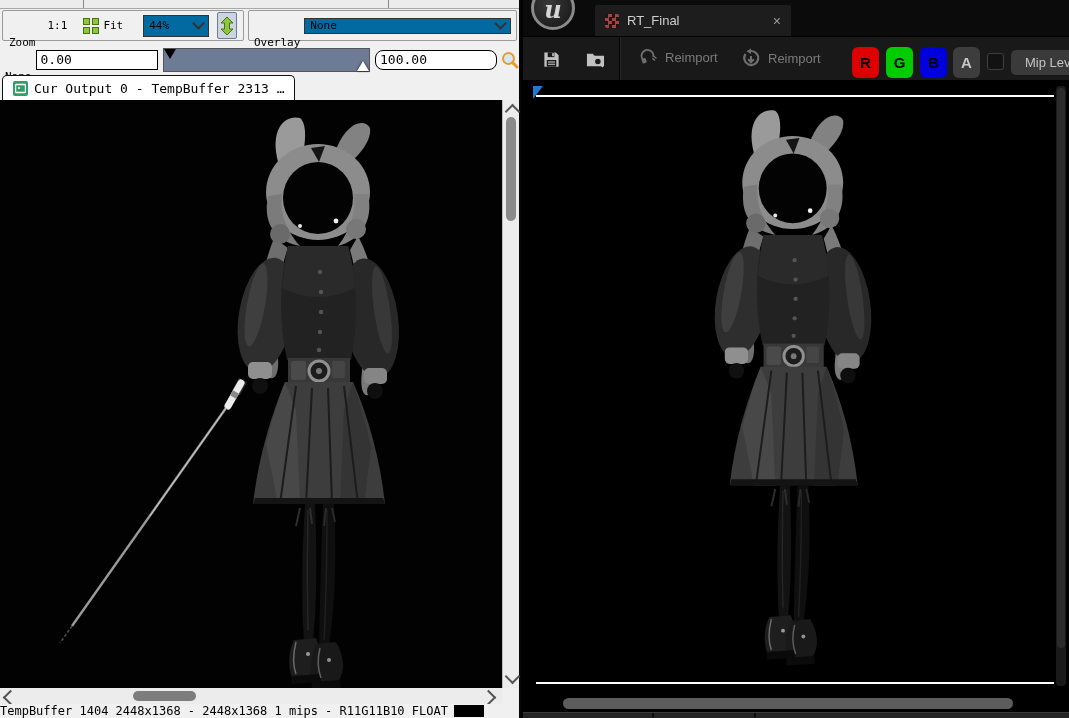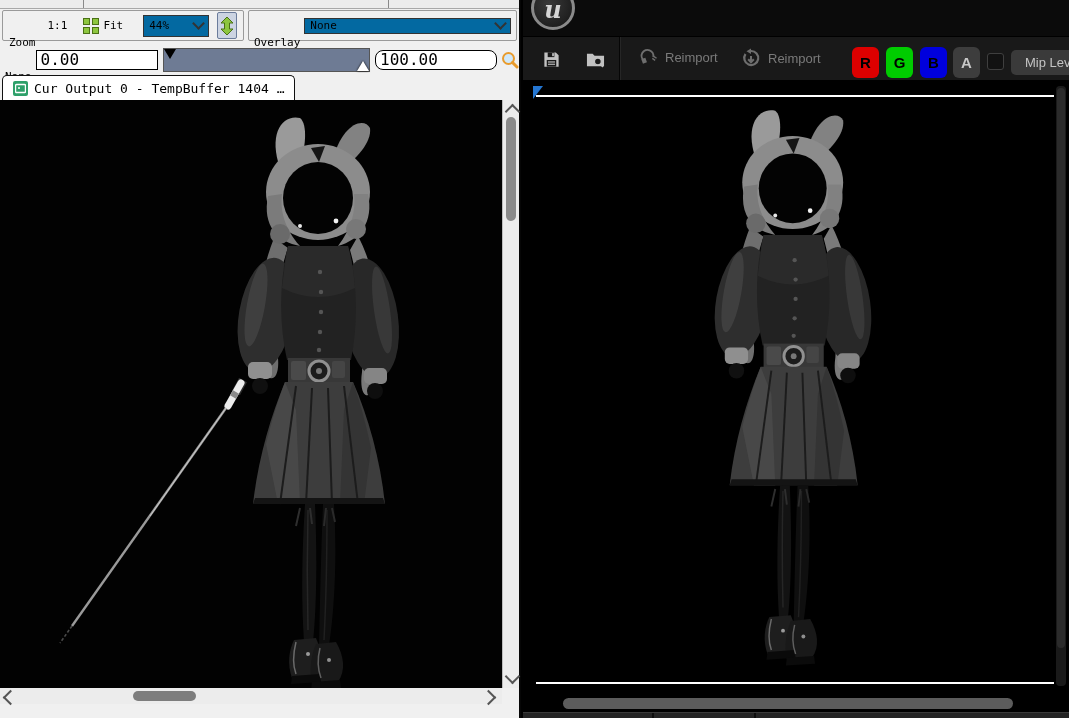--- a/index.html
+++ b/index.html
@@ -18,21 +18,21 @@
   .fit-grid{display:grid;grid-template-columns:7px 7px;grid-template-rows:7px 7px;gap:2px;}
   .fit-grid span{background:#8dc63f;border:1px solid #4a7016;box-sizing:border-box;}
   .rd-combo{height:22px;background:#0369a1;border:1px solid #333;display:flex;align-items:center;
             justify-content:space-between;padding:0 5px;font-size:11px;box-sizing:border-box;}
   .chev{width:7px;height:7px;border-right:2px solid #333;border-bottom:2px solid #333;
         transform:rotate(45deg);margin-top:-4px;flex:none;}
   .rd-arrowbtn{width:22px;height:27px;background:#ccd4e2;border:1px solid #6b7c9b;border-radius:2px;
                display:flex;align-items:center;justify-content:center;box-sizing:border-box;}
   .rd-rangerow{position:absolute;left:0;top:44px;width:519px;height:31px;display:flex;align-items:center;}
   .rd-input{height:20px;background:#fff;border:1px solid #000;font-family:"DejaVu Sans Mono",monospace;
-            font-size:16px;padding:0 4px;box-sizing:border-box;}
+            font-size:13px;padding:0 4px;box-sizing:border-box;}
   .rd-slider{position:relative;height:24px;background:#6e7b94;border:1px solid #555;box-sizing:border-box;flex:1;margin:0 5px;}
   .tri-black{position:absolute;left:0;top:0;width:0;height:0;
              border-left:6px solid transparent;border-right:6px solid transparent;border-top:10px solid #000;}
   .tri-white{position:absolute;right:0;bottom:0;width:0;height:0;
              border-left:6px solid transparent;border-right:6px solid transparent;border-bottom:10px solid #fff;
              filter:drop-shadow(0 0 1px #000);}
   .rd-tabrow{position:absolute;left:0;top:76px;width:519px;height:24px;}
   .rd-tab{position:absolute;left:2px;bottom:0;height:24px;background:#fff;border:1px solid #111;border-bottom:none;
           border-radius:5px 5px 0 0;display:flex;align-items:center;gap:6px;padding:0 10px;font-size:13px;}
   .rd-tabicon{width:15px;height:15px;background:#2ea06a;border-radius:2px;display:flex;align-items:center;justify-content:center;}
@@ -201,21 +201,21 @@
   </div>
 
   <div class="rd-tabrow">
     <div class="rd-tab">
       <span class="rd-tabicon">
         <svg width="11" height="11" viewBox="0 0 11 11">
             <rect x="0.5" y="1.5" width="10" height="8" rx="1" fill="none" stroke="#fff" stroke-width="1.4"></rect>
             <circle cx="4" cy="5" r="1" fill="#fff"></circle>
           </svg>
       </span>
-      <span>Cur Output 0 - TempBuffer 1404 …</span>
+      <span>Cur Output 0 - TempBuffer 2313 …</span>
     </div>
   </div>
 
   <div class="rd-viewport">
     <svg width="502" height="588" viewBox="0 0 502 588">
       <use href="#char-figure" transform="translate(208,10)"></use>
       <g>
         <line x1="243" y1="280" x2="236" y2="293" stroke="#2a2a2a" stroke-width="9"></line>
         <line x1="241" y1="283" x2="228" y2="306" stroke="#ececec" stroke-width="7" stroke-linecap="round"></line>
         <line x1="236" y1="292" x2="233" y2="297" stroke="#8a8a8a" stroke-width="7"></line>
@@ -230,27 +230,36 @@
     <span class="sb-arrow" style="left:4px;top:6px;transform:rotate(135deg);"></span>
     <div class="rd-vthumb"></div>
     <span class="sb-arrow" style="left:4px;bottom:6px;transform:rotate(-45deg);"></span>
   </div>
   <div class="rd-hscroll">
     <span class="sb-arrow" style="left:5px;top:4px;transform:rotate(45deg);"></span>
     <div class="rd-hthumb"></div>
     <span class="sb-arrow" style="left:483px;top:4px;transform:rotate(225deg);"></span>
   </div>
 
+  <div class="rd-statusbar">
+    <span>TempBuffer 1404 2448x1368 - 2448x1368 1 mips - R11G11B10 FLOAT</span>
+    <span class="rd-swatch"></span>
+  </div>
 </div>
 
 <div id="ue-panel">
   <div class="ue-tabbar">
     <div class="ue-logo">
         <span>u</span>
       </div>
+    <div class="ue-tab">
+      <span class="ue-tabicon"></span>
+      <span>RT_Final</span>
+      <span class="ue-tabclose">×</span>
+    </div>
   </div>
 
   <div class="ue-toolbar">
     <span class="ue-iconbtn" style="left:16px;">
       <svg width="19" height="19" viewBox="0 0 20 20">
         <path d="M2.5 2.5 h12 l3 3 v12 h-15 Z" fill="#c2c2c2"></path>
         <rect x="6" y="2.5" width="7" height="5" fill="#191919"></rect>
         <rect x="10.7" y="3.3" width="1.8" height="3.2" fill="#c2c2c2"></rect>
         <rect x="5" y="10.5" width="10" height="7" fill="#191919"></rect>
         <rect x="6.3" y="12" width="7.4" height="1.2" fill="#c2c2c2"></rect>

